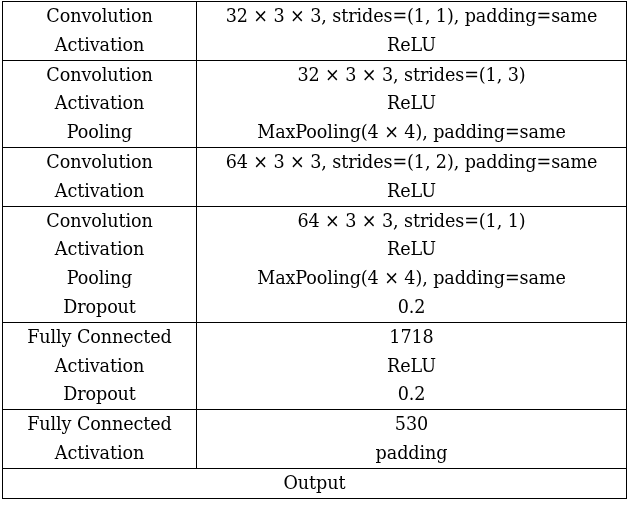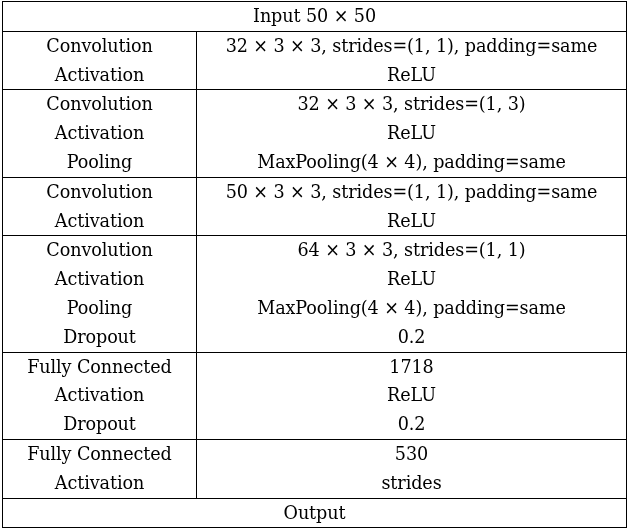--- a/index.html
+++ b/index.html
@@ -82,23 +82,20 @@
 
 <div class="table-wrap">
   <table class="arch-table">
     <colgroup>
       <col class="c-type">
       <col class="c-param">
     </colgroup>
     <tbody>
 
 
-      <tr class="full-row">
-        <td colspan="2">Input 50 × 50</td>
-      </tr>
 
       <tr class="block-sep">
         <td class="col-type">
           <span class="cellstack">
             <span>Convolution</span>
             <span>Activation</span>
           </span>
         </td>
         <td>
           <span class="cellstack">
@@ -127,21 +124,21 @@
 
       <tr class="block-sep">
         <td class="col-type">
           <span class="cellstack">
             <span>Convolution</span>
             <span>Activation</span>
           </span>
         </td>
         <td>
           <span class="cellstack">
-            <span>50 × 3 × 3, strides=(1, 1), padding=same</span>
+            <span>64 × 3 × 3, strides=(1, 2), padding=same</span>
             <span>ReLU</span>
           </span>
         </td>
       </tr>
 
       <tr class="block-sep">
         <td class="col-type">
           <span class="cellstack">
             <span>Convolution</span>
             <span>Activation</span>
@@ -179,21 +176,21 @@
       <tr class="block-sep">
         <td class="col-type">
           <span class="cellstack">
             <span>Fully Connected</span>
             <span>Activation</span>
           </span>
         </td>
         <td>
           <span class="cellstack">
             <span>530</span>
-            <span>strides</span>
+            <span>padding</span>
           </span>
         </td>
       </tr>
 
       <tr class="full-row">
         <td colspan="2">Output</td>
       </tr>
 
     </tbody>
   </table>

